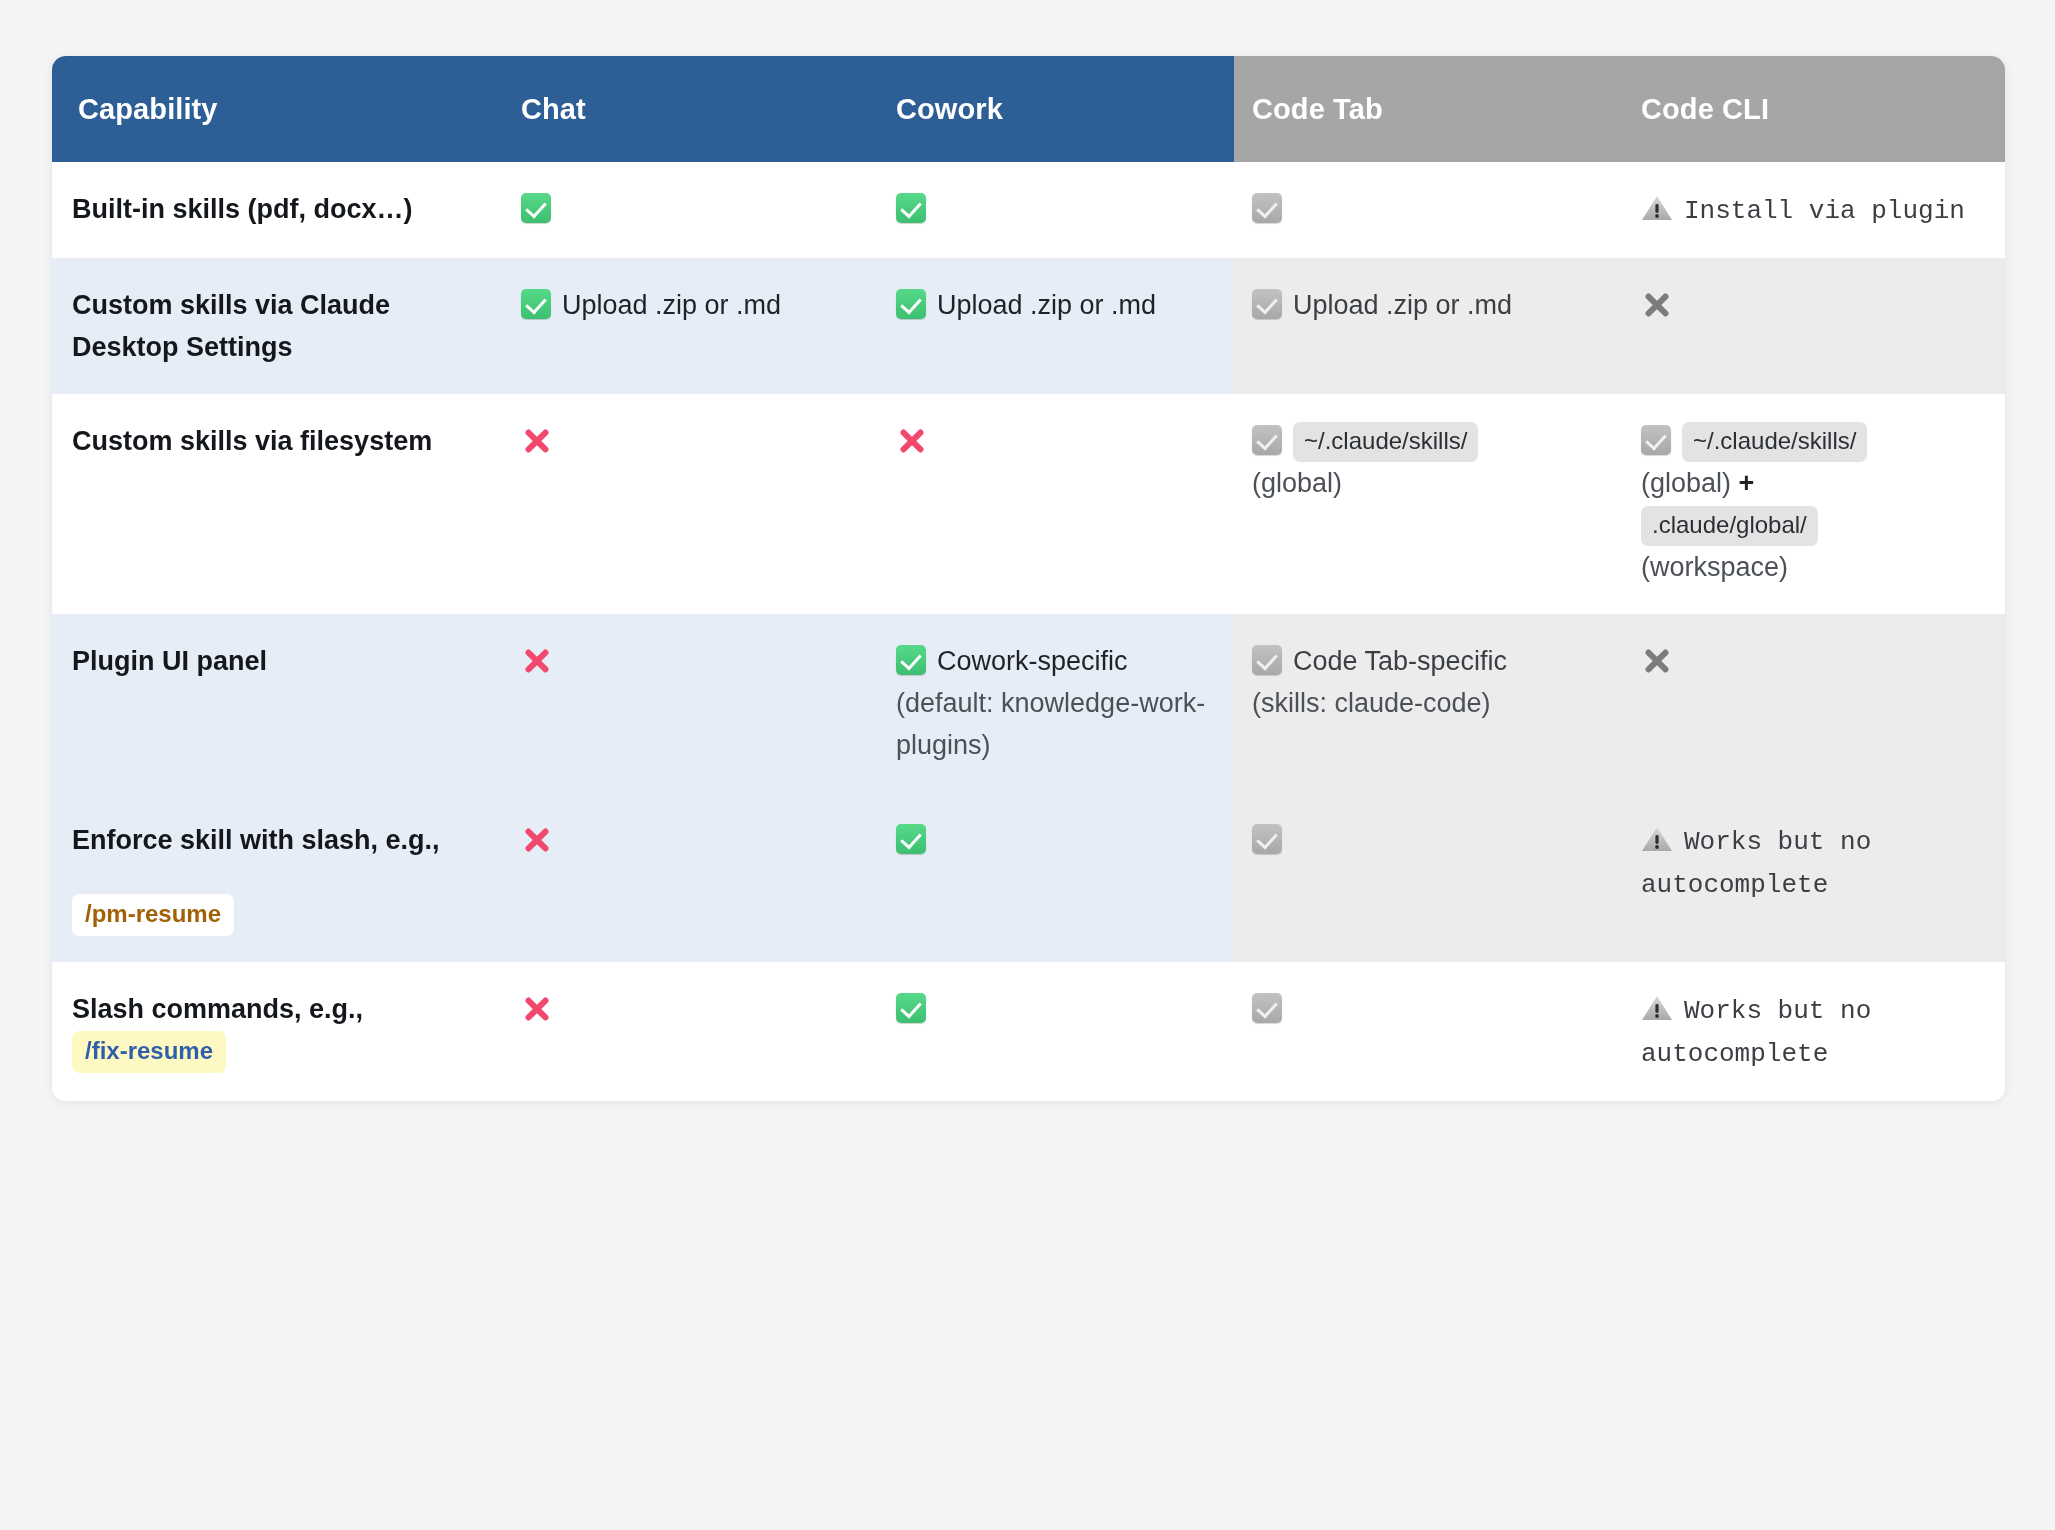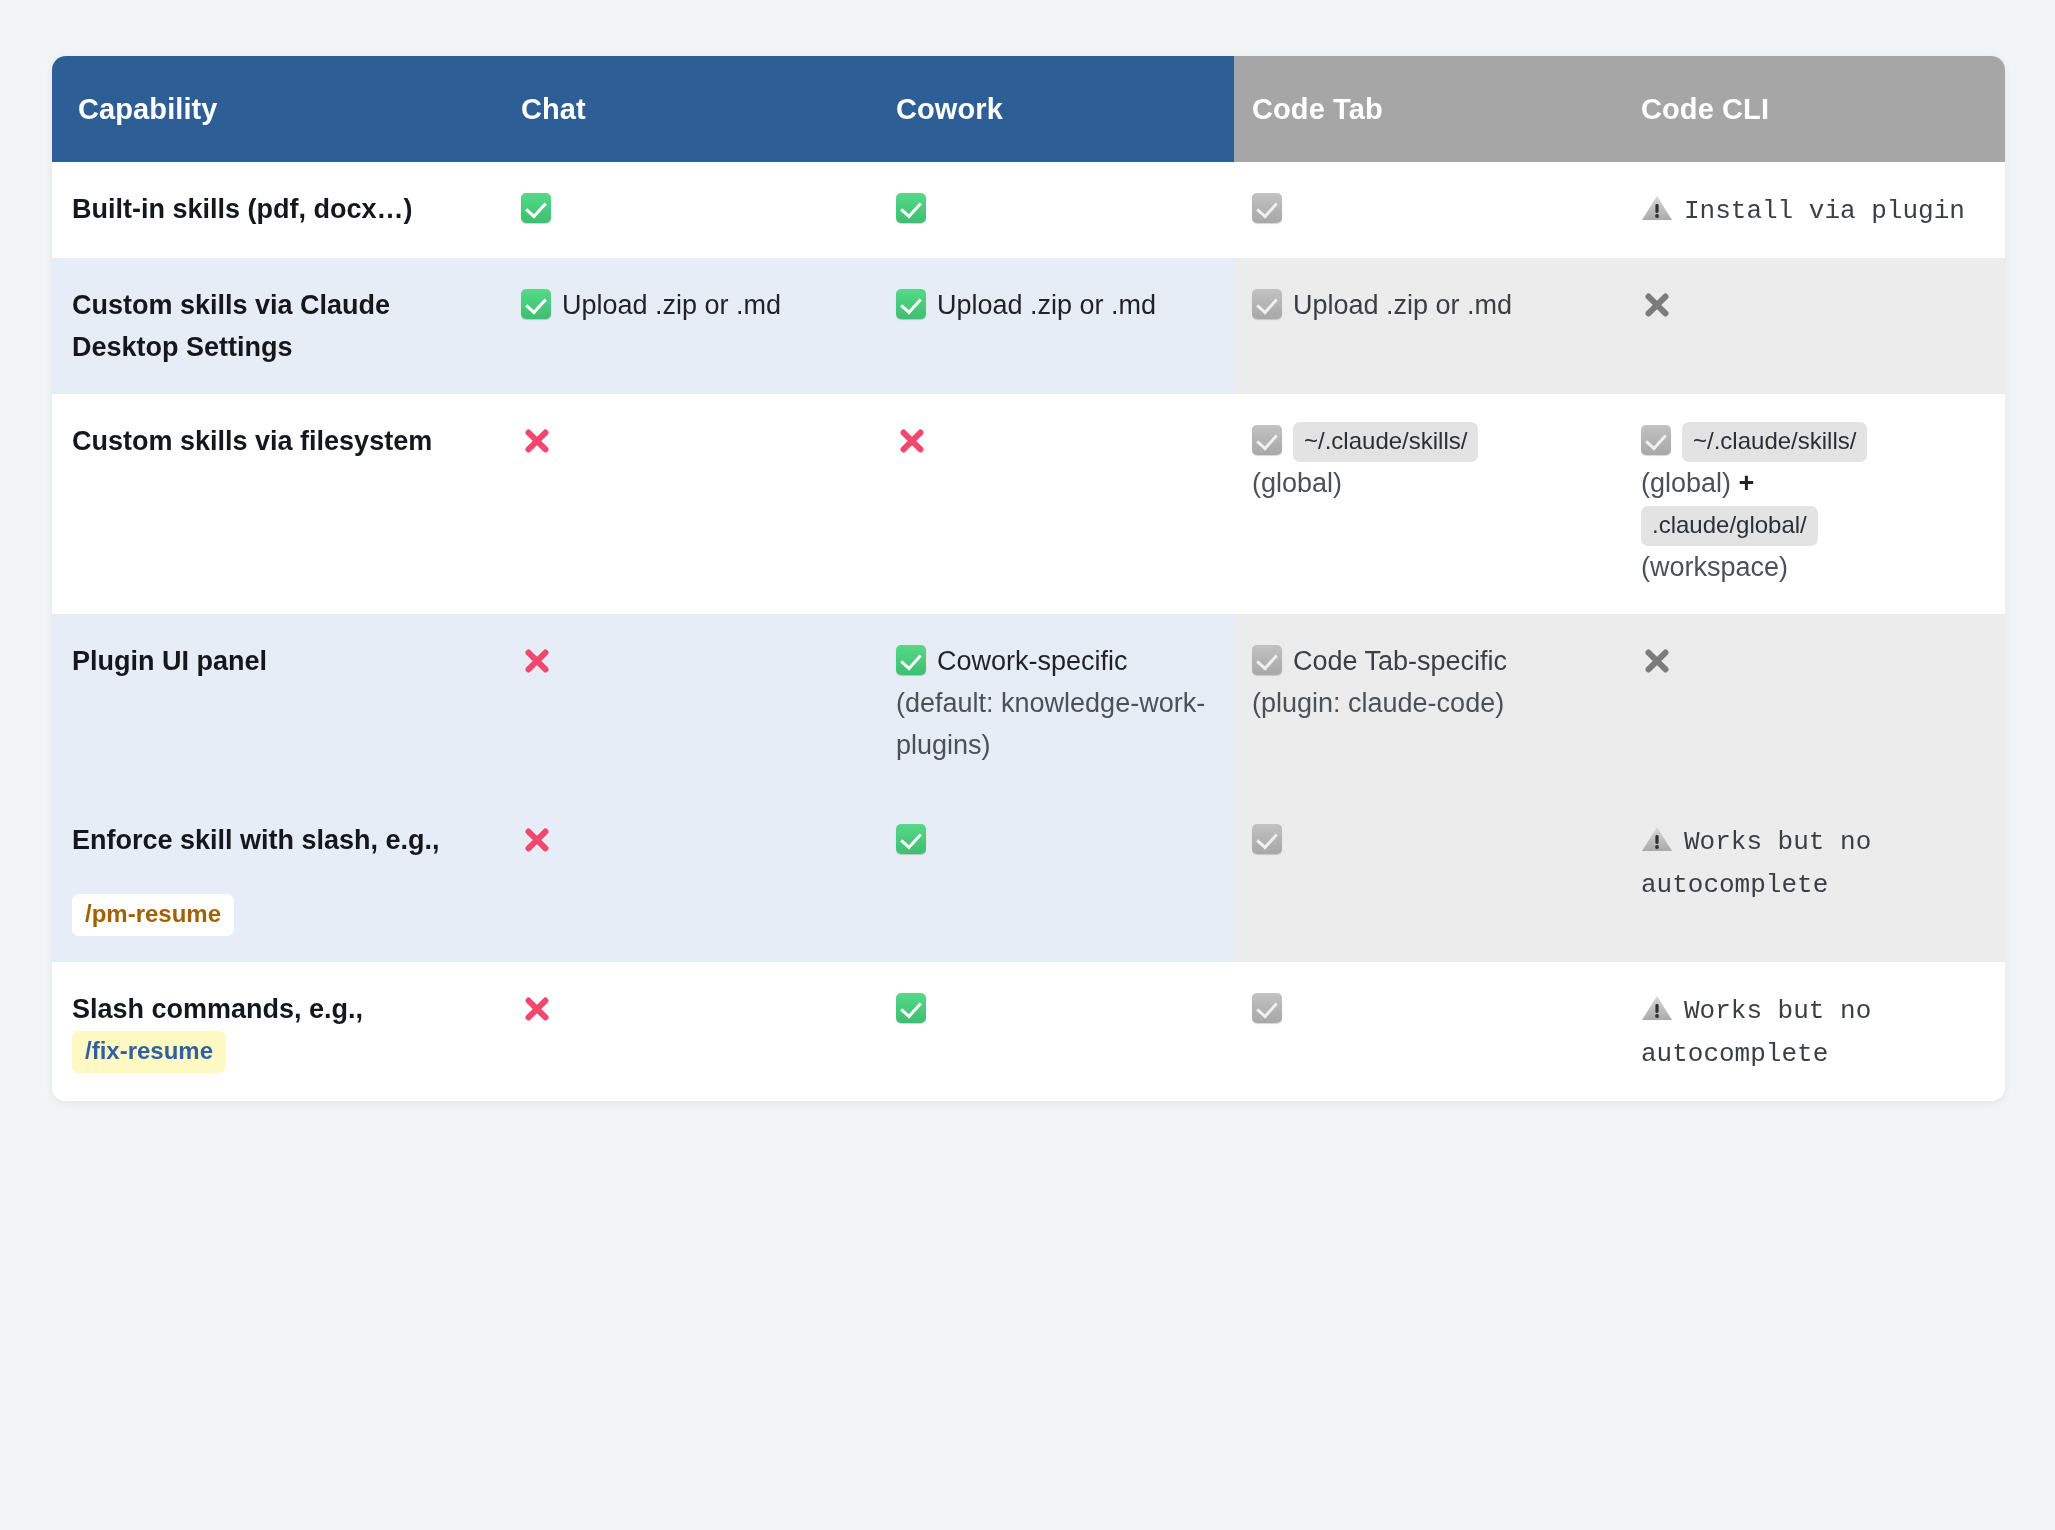--- a/index.html
+++ b/index.html
@@ -299,21 +299,21 @@
           <td class="cell-capability side-left">Plugin UI panel</td>
           <td class="cell-chat side-left">
             <span class="mark mark-x-red"></span>
           </td>
           <td class="cell-cowork side-left">
             <span class="mark mark-check-green"></span><span class="mark-gap"></span><span>Cowork-specific</span>
             <span class="sub-note">(default: knowledge-work-plugins)</span>
           </td>
           <td class="cell-codetab side-right">
             <span class="mark mark-check-gray"></span><span class="mark-gap"></span><span class="mark-text">Code Tab-specific</span>
-            <span class="sub-note">(plugin: claude-code)</span>
+            <span class="sub-note">(skills: claude-code)</span>
           </td>
           <td class="cell-codecli side-right">
             <span class="mark mark-x-gray"></span>
           </td>
         </tr>
 
 
         <tr class="row-even">
           <td class="cell-capability side-left">
             <span>Enforce skill with slash, e.g.,</span>

